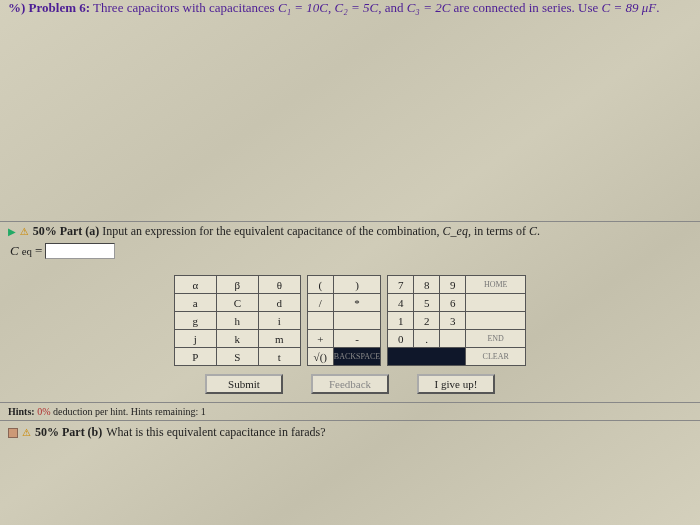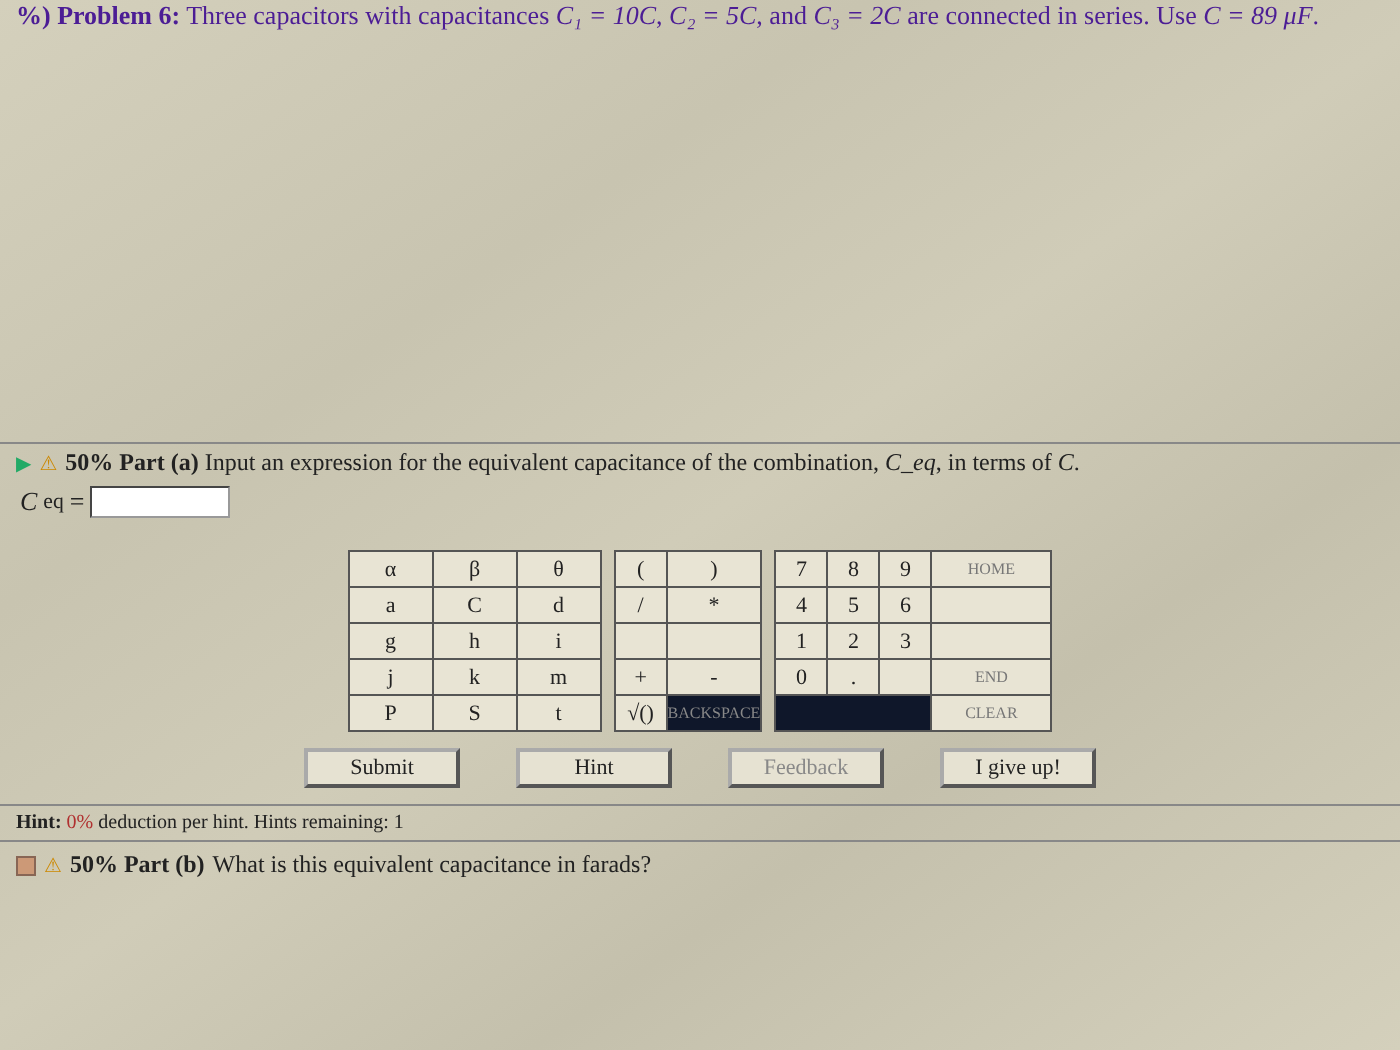--- a/index.html
+++ b/index.html
@@ -191,28 +191,27 @@
             <td colspan="3" class="faded"></td>
             <td class="wide">CLEAR</td>
           </tr>
     </tbody>
       </table>
   </div>
 </div>
 
 <div class="btn-row">
   <div class="btn">Submit</div>
-  <div class="btn">Hint</div>
   <div class="btn faded">Feedback</div>
   <div class="btn">I give up!</div>
 </div>
 
 <div class="hints-row">
   <span>
-    <b>Hint: </b><span class="pct">0%</span><span> deduction per hint. Hints remaining: </span><span>1</span>
+    <b>Hints: </b><span class="pct">0%</span><span> deduction per hint. Hints remaining: </span><span>1</span>
   </span>
 </div>
 
 <div class="part-b">
   <span class="sq"></span>
   <span class="tri warn">⚠</span>
   <b>50% Part (b)</b>
   <span> What is this equivalent capacitance in farads?</span>
 </div>
 

